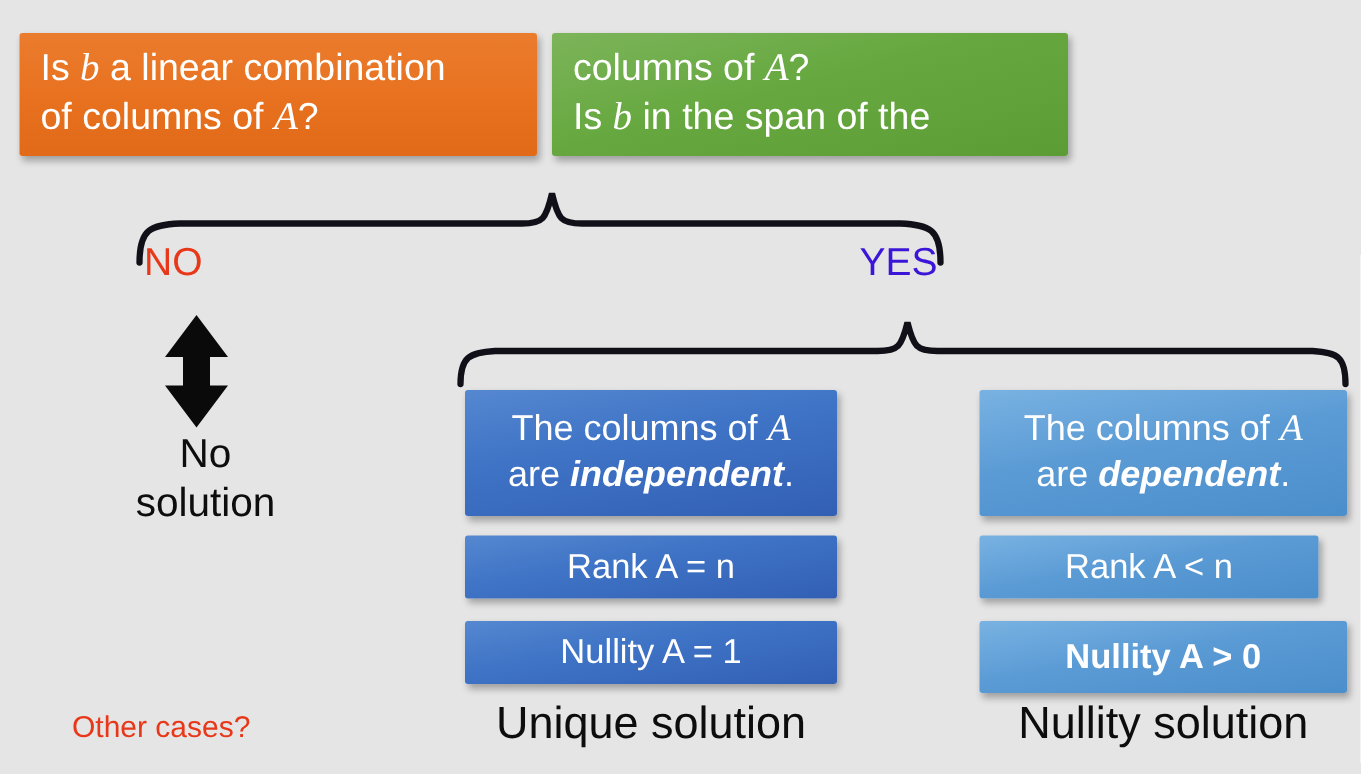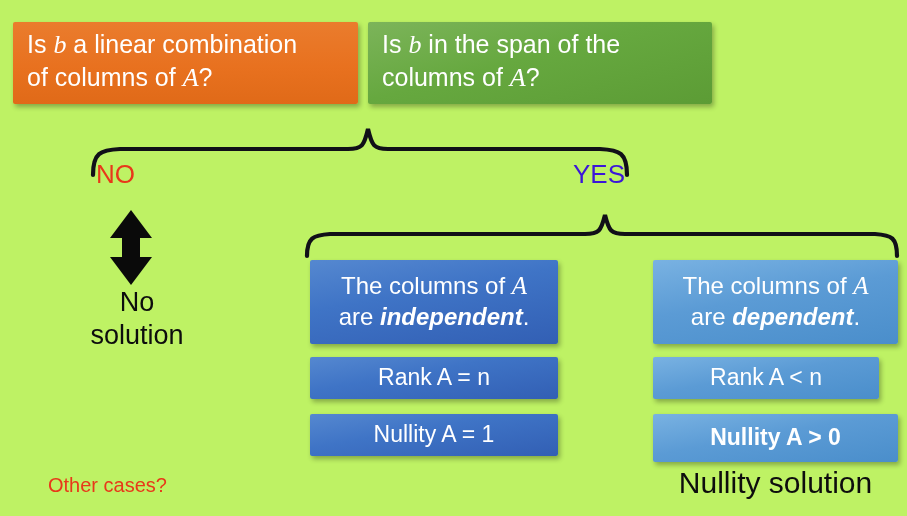--- a/index.html
+++ b/index.html
@@ -7,21 +7,21 @@
     padding: 0;
     background: #ffffff;
   }
   body {
     font-family: "Liberation Sans", sans-serif;
   }
   #canvas {
     position: relative;
     width: 907px;
     height: 516px;
-    background: #bef264;
+    background: #e5e5e5;
     overflow: hidden;
   }
   .box {
     position: absolute;
     box-sizing: border-box;
     color: #ffffff;
     border-radius: 2px;
     box-shadow: 2px 3px 5px rgba(0,0,0,0.30);
     display: flex;
     flex-direction: column;
@@ -147,36 +147,37 @@
 <body>
 
 <div id="canvas">
 
   <div class="box q-box" id="q-orange">
     <span class="line"><span>Is </span><em class="mv">b</em><span> a linear combination</span></span>
     <span class="line"><span>of columns of </span><em class="mv">A</em><span>?</span></span>
   </div>
 
   <div class="box q-box" id="q-green">
+    <span class="line"><span>columns of </span><em class="mv">A</em><span>?</span></span>
     <span class="line"><span>Is </span><em class="mv">b</em><span> in the span of the</span></span>
-    <span class="line"><span>columns of </span><em class="mv">A</em><span>?</span></span>
   </div>
 
   <div class="lbl" id="label-no">NO</div>
   <div class="lbl" id="label-yes">YES</div>
 
   <div class="lbl" id="label-no-solution">No solution</div>
   <div class="lbl" id="label-other-cases">Other cases?</div>
 
   <div class="box b-big dark" id="blue-l-1">
     <span class="line"><span>The columns of </span><em class="mv">A</em></span>
     <span class="line"><span>are </span><strong class="bi">independent</strong><span>.</span></span>
   </div>
   <div class="box b-small dark" id="blue-l-2">Rank A = n</div>
   <div class="box b-small dark" id="blue-l-3">Nullity A = 1</div>
+  <div class="lbl" id="label-unique">Unique solution</div>
 
   <div class="box b-big light" id="blue-r-1">
     <span class="line"><span>The columns of </span><em class="mv">A</em></span>
     <span class="line"><span>are </span><strong class="bi">dependent</strong><span>.</span></span>
   </div>
   <div class="box b-small light" id="blue-r-2">Rank A &lt; n</div>
   <div class="box b-small light" id="blue-r-3">Nullity A &gt; 0</div>
   <div class="lbl" id="label-infinite">Nullity solution</div>
 
   <svg id="overlay" viewBox="0 0 907 516">

